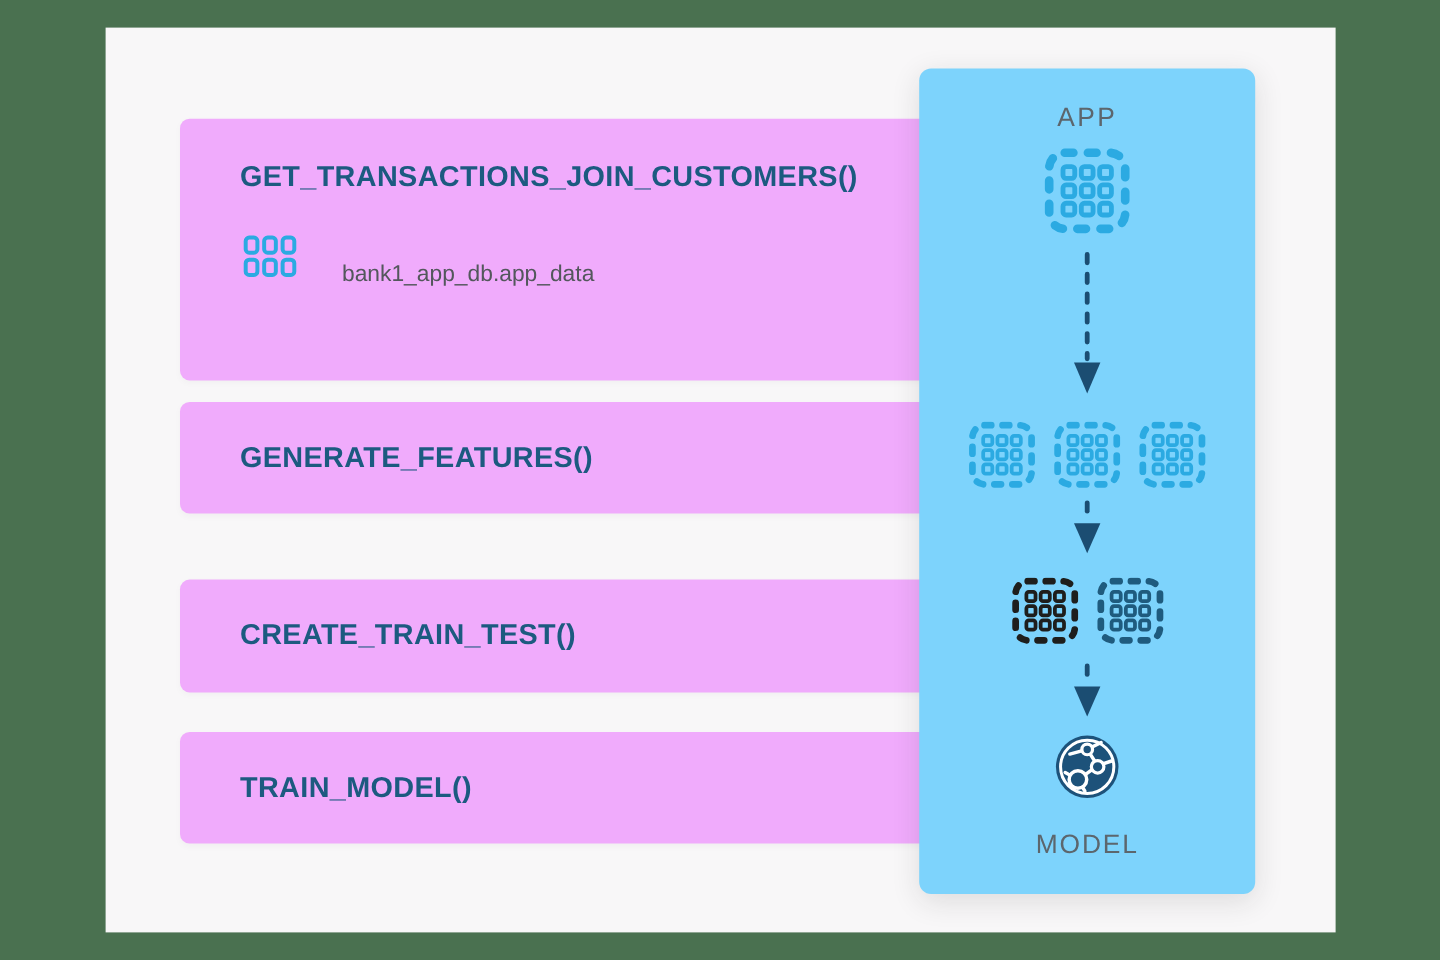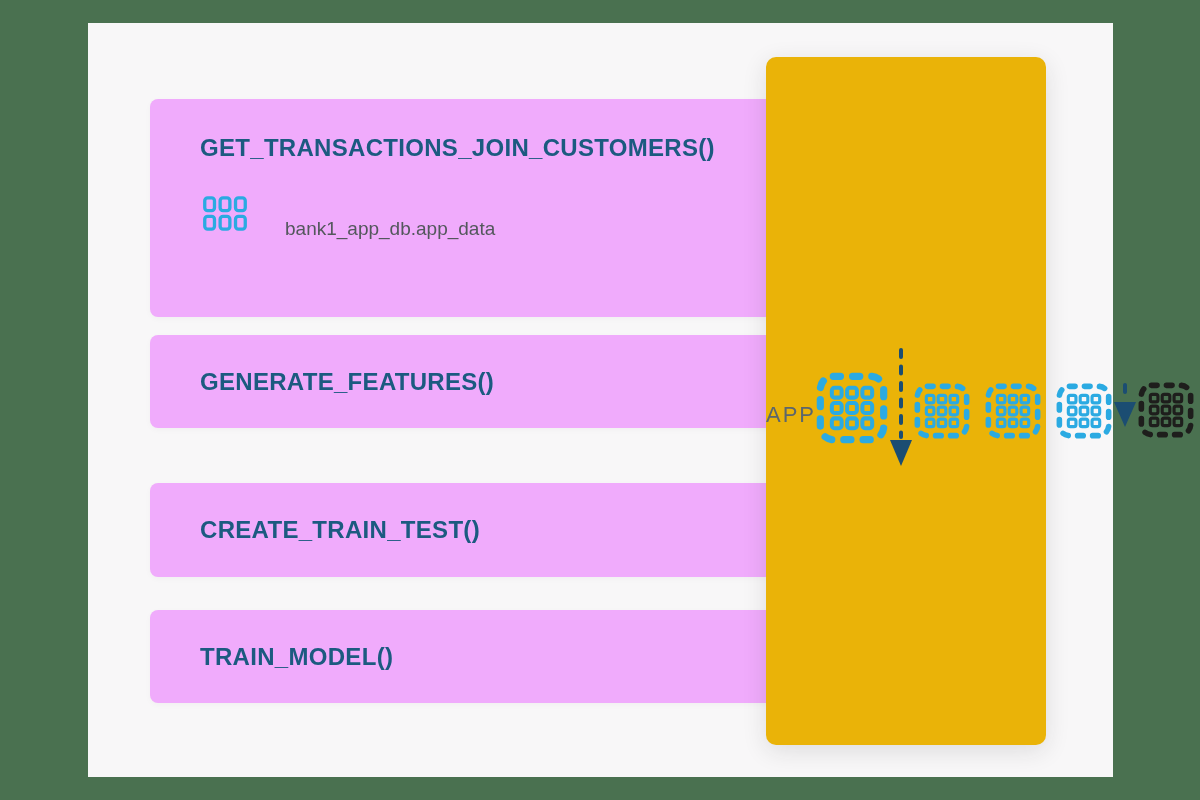--- a/index.html
+++ b/index.html
@@ -35,23 +35,23 @@
   .row-a { margin-top: 26px; }
   .row-b { margin-top: 21px; }
   .tbl-icon { display: inline-flex; line-height: 0; }
   .tbl-icon.blue  { color: #2BAAE2; }
   .tbl-icon.black { color: #1E1E1C; }
   .table-name { margin-left: 35px; font-size: 19px; color: #53575C; margin-top: 32px; }
   
   .panel {
     position: absolute; left: 678px; top: 34px;
     width: 280px; height: 688px;
-    background: #eab308; border-radius: 10px;
+    background: #7dd3fc; border-radius: 10px;
     box-shadow: 0 6px 24px rgba(30,30,30,0.12);
-    display: flex; align-items: center;
+    display: flex; flex-direction: column; align-items: center;
   }
   .panel-label {
     font-size: 22px; letter-spacing: 2px;
     color: #5C666D; line-height: 1.15;
   }
   .app-label   { margin-top: 28px; }
   .model-label { margin-top: 24px; letter-spacing: 1.5px; }
   .flow-icon { display: inline-flex; line-height: 0; }
   .app-icon  { margin-top: 13px; color: #2BAAE2; }
   .arrow { display: inline-flex; line-height: 0; color: #1B4D72; }

